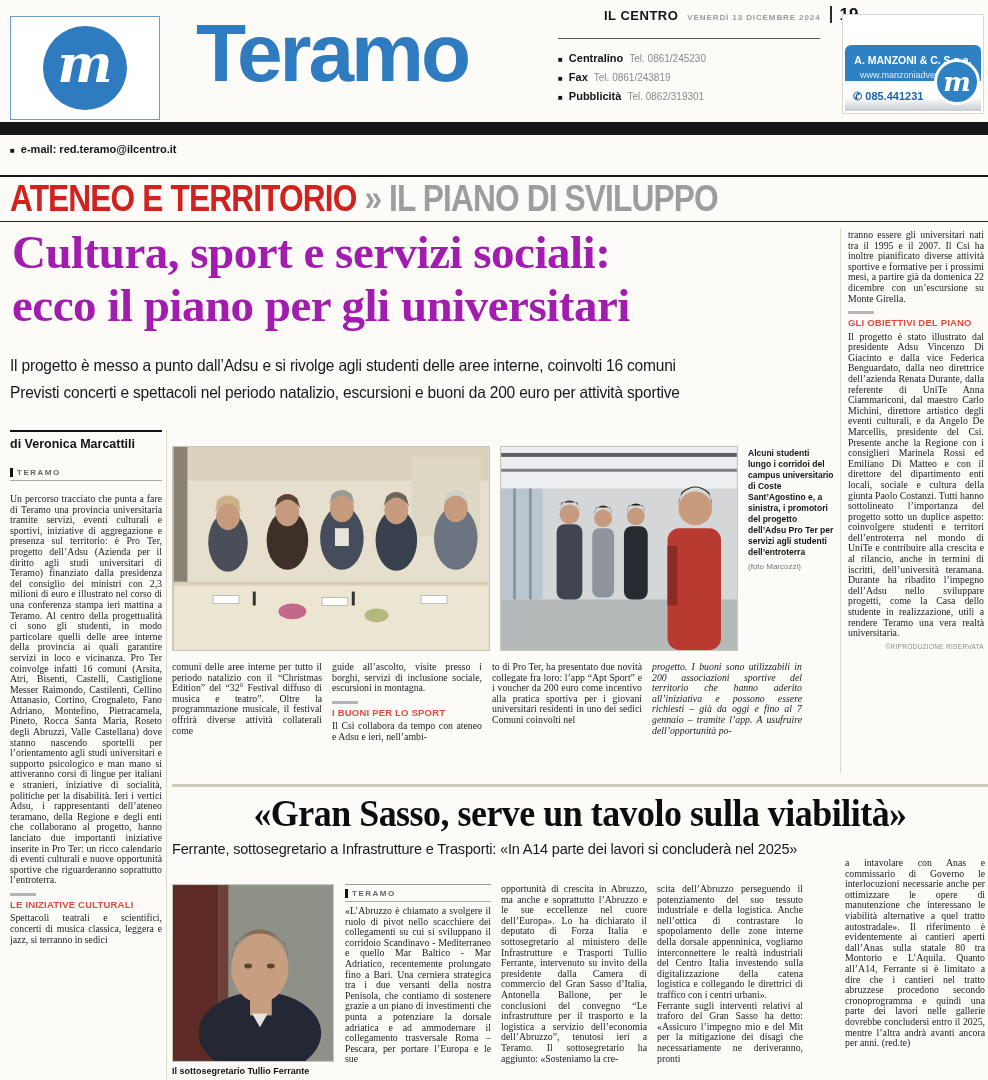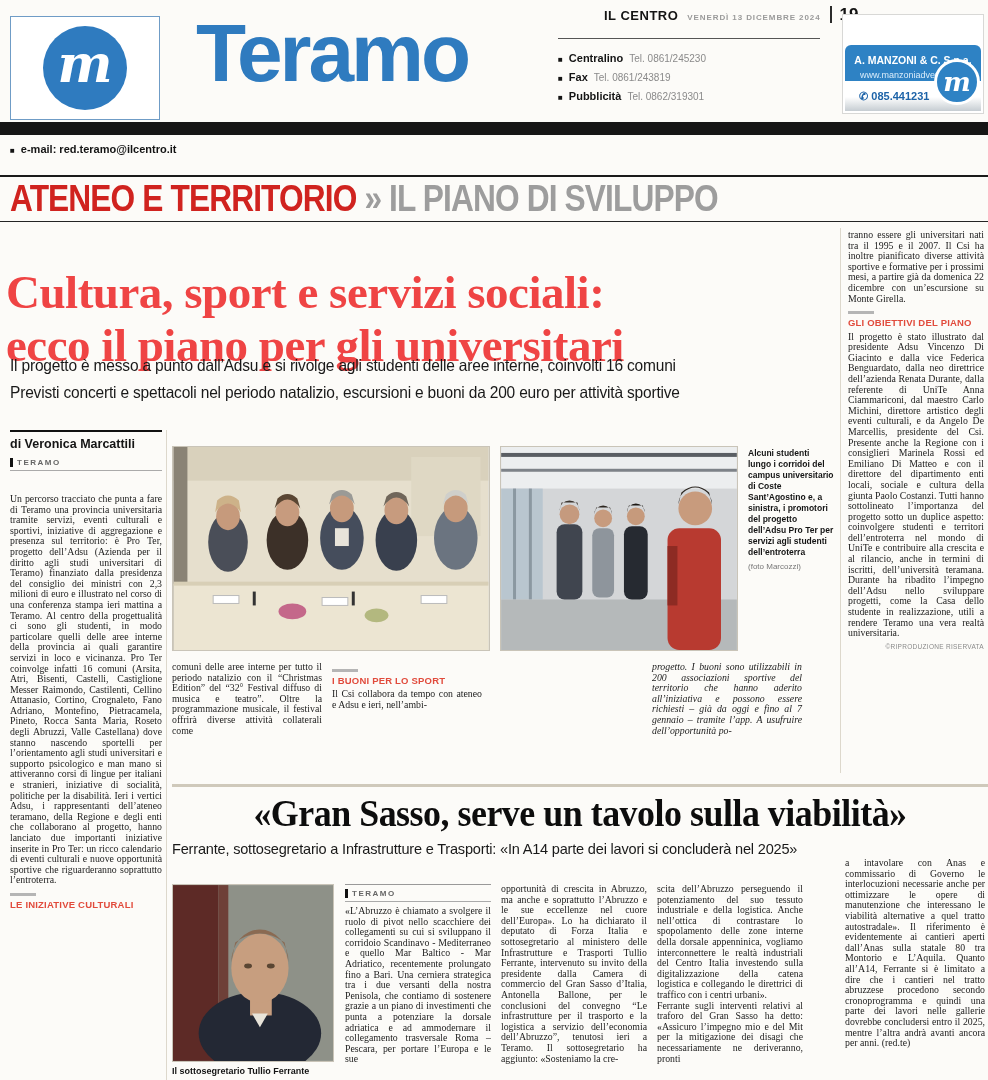--- a/index.html
+++ b/index.html
@@ -20,40 +20,40 @@
   .contact-row{display:flex;align-items:baseline;gap:6px;margin-bottom:6px;}
   .sq{font-size:8px;line-height:1;}
   .clabel{font:700 11px/1.2 "Liberation Sans",sans-serif;}
   .cvalue{font:10px/1.2 "Liberation Sans",sans-serif;color:#8a8a8a;}
   .adbox{position:absolute;left:842px;top:14px;width:142px;height:100px;background:#fff;border:1px solid #d8d8d6;box-sizing:border-box;}
   .ad-top{position:absolute;left:2px;right:2px;top:2px;bottom:32px;background:#2e82c4;border-radius:6px 6px 0 0;
           padding:9px 4px 0;text-align:center;box-sizing:border-box;margin-top:28px;}
   .ad-company{font:700 10.5px/1.2 "Liberation Sans",sans-serif;color:#fff;}
   .ad-site{font:9px/1.2 "Liberation Sans",sans-serif;color:#d9ecfa;margin-top:3px;}
   .ad-wave{position:absolute;left:2px;right:2px;bottom:2px;height:14px;background:linear-gradient(180deg,#ffffff 0%,#c6cdd2 100%);}
-  .ad-phone{position:absolute;left:16px;bottom:11px;font:700 11px/1 "Liberation Sans",sans-serif;color:#1d63a8;}
+  .ad-phone{position:absolute;left:10px;bottom:11px;font:700 11px/1 "Liberation Sans",sans-serif;color:#1d63a8;}
   .ad-circle{position:absolute;right:3px;bottom:8px;width:46px;height:46px;border-radius:50%;background:#2e82c4;border:3px solid #fff;
           color:#fff;display:flex;align-items:center;justify-content:center;font:italic 700 26px/1 "DejaVu Serif",serif;box-sizing:border-box;}
   .black-bar{position:absolute;left:0;top:122px;width:988px;height:13px;background:#161616;}
   .email-line{position:absolute;left:10px;top:144px;font:700 11px/1 "Liberation Sans",sans-serif;display:flex;gap:6px;align-items:baseline;}
   
   .rule-a{position:absolute;left:0;top:175px;width:988px;height:2px;background:#1a1a1a;}
   .kicker{position:absolute;left:10px;top:181px;white-space:nowrap;font:700 36px/1 "Liberation Sans",sans-serif;
           letter-spacing:-1px;transform:scaleX(.88);transform-origin:0 0;}
   .k-red{color:#d0231f;} .k-gray{color:#9d9d9d;}
   .rule-b{position:absolute;left:0;top:221px;width:988px;height:1px;background:#242424;}
-  .headline1{position:absolute;left:6px;top:226px;width:828px;font:700 47px/1.13 "Liberation Serif",serif;color:#ef4444;letter-spacing:-.5px;margin-top:40px;}
+  .headline1{position:absolute;left:12px;top:226px;width:828px;font:700 47px/1.13 "Liberation Serif",serif;color:#a21caf;letter-spacing:-.5px;}
   .deck{position:absolute;left:10px;top:352px;width:830px;}
   .deck-line{white-space:nowrap;font:16.5px/1.62 "Liberation Sans",sans-serif;color:#191919;letter-spacing:-.2px;
           transform:scaleX(.94);transform-origin:0 0;}
   
   .col{font:9.8px/10.6px "Liberation Serif",serif;text-align:justify;color:#1b1b1b;white-space:pre-line;}
   .byline-block{position:absolute;left:10px;top:430px;width:152px;}
   .byline-rule{height:2px;background:#111;margin-bottom:5px;}
-  .byline{font:700 12.5px/1.2 "Liberation Sans",sans-serif;margin-bottom:6px;}
+  .byline{font:700 12.5px/1.2 "Liberation Sans",sans-serif;margin-bottom:16px;}
   .dateline{display:flex;align-items:center;gap:4px;border-bottom:1px solid #aaa;padding-bottom:3px;}
   .dl-bullet{width:3px;height:9px;background:#111;}
   .dl-text{font:700 8px/1 "Liberation Sans",sans-serif;color:#666;letter-spacing:1.5px;}
   .a1col1{position:absolute;left:10px;top:494px;width:152px;height:586px;overflow:hidden;}
   .sub-rule{width:26px;height:3px;background:#b5b5b5;margin:7px 0 4px;}
   .red-sub{font:700 9.5px/1.1 "Liberation Sans",sans-serif;color:#e14b3c;letter-spacing:.2px;margin-bottom:3px;}
   .photo{border:1px solid #c9c4b8;box-sizing:border-box;background:#ddd;}
   .photo1{position:absolute;left:172px;top:446px;width:318px;height:205px;}
   .photo2{position:absolute;left:500px;top:446px;width:238px;height:205px;}
   .cap1{position:absolute;left:748px;top:448px;width:86px;font:700 8.5px/1.3 "Liberation Sans",sans-serif;}
@@ -157,20 +157,21 @@
     <div class="dateline">
       <span class="dl-bullet"></span>
       <span class="dl-text">TERAMO</span>
     </div>
   </div>
 
   <div class="a1col1">
     <div class="col">Un percorso tracciato che punta a fare di Teramo una provincia universitaria tramite servizi, eventi culturali e sportivi, iniziative di aggregazione e presenza sul territorio: è Pro Ter, progetto dell’Adsu (Azienda per il diritto agli studi universitari di Teramo) finanziato dalla presidenza del consiglio dei ministri con 2,3 milioni di euro e illustrato nel corso di una conferenza stampa ieri mattina a Teramo. Al centro della progettualità ci sono gli studenti, in modo particolare quelli delle aree interne della provincia ai quali garantire servizi in loco e vicinanza. Pro Ter coinvolge infatti 16 comuni (Arsita, Atri, Bisenti, Castelli, Castiglione Messer Raimondo, Castilenti, Cellino Attanasio, Cortino, Crognaleto, Fano Adriano, Montefino, Pietracamela, Pineto, Rocca Santa Maria, Roseto degli Abruzzi, Valle Castellana) dove stanno nascendo sportelli per l’orientamento agli studi universitari e supporto psicologico e man mano si attiveranno corsi di lingue per italiani e stranieri, iniziative di socialità, politiche per la disabilità. Ieri i vertici Adsu, i rappresentanti dell’ateneo teramano, della Regione e degli enti che collaborano al progetto, hanno lanciato due importanti iniziative inserite in Pro Ter: un ricco calendario di eventi culturali e nuove opportunità sportive che riguarderanno soprattutto l’entroterra.</div>
     <div class="sub-rule"></div>
     <div class="red-sub">LE INIZIATIVE CULTURALI</div>
+    <div class="col">Spettacoli teatrali e scientifici, concerti di musica classica, leggera e jazz, si terranno in sedici</div>
   </div>
 
   <svg class="photo photo1" viewBox="0 0 318 205" xmlns="http://www.w3.org/2000/svg">
     <rect width="318" height="205" fill="#e6dfcd"></rect>
     <rect width="318" height="34" fill="#d9d1bc"></rect>
     <rect width="14" height="205" fill="#8a8375"></rect>
     <rect x="240" y="10" width="70" height="80" fill="#dfd8c4"></rect>
     <ellipse cx="55" cy="96" rx="20" ry="30" fill="#4a4e58"></ellipse>
       <ellipse cx="55" cy="70" rx="12" ry="14" fill="#c69a7c"></ellipse>
       <path d="M42 66 q13 -18 26 0 l-2 -12 q-11 -10 -22 0 z" fill="#cdb289"></path>
@@ -222,24 +223,26 @@
     <rect x="168" y="100" width="10" height="60" fill="#8d2b23"></rect>
   </svg>
 
   <div class="cap1">
     <div>Alcuni studenti lungo i corridoi del campus universitario di Coste Sant’Agostino e, a sinistra, i promotori del progetto dell’Adsu Pro Ter per servizi agli studenti dell’entroterra</div>
     <div class="cap1-credit">(foto Marcozzi)</div>
   </div>
 
   <div class="a1c2 col">comuni delle aree interne per tutto il periodo natalizio con il “Christmas Edition” del “32° Festival diffuso di musica e teatro”. Oltre la programmazione musicale, il festival offrirà diverse attività collaterali come</div>
   <div class="a1c3">
+    <div class="col">guide all’ascolto, visite presso i borghi, servizi di inclusione sociale, escursioni in montagna.</div>
     <div class="sub-rule"></div>
     <div class="red-sub">I BUONI PER LO SPORT</div>
     <div class="col">Il Csi collabora da tempo con ateneo e Adsu e ieri, nell’ambi-</div>
   </div>
+  <div class="a1c4 col">to di Pro Ter, ha presentato due novità collegate fra loro: l’app “Apt Sport” e i voucher da 200 euro come incentivo alla pratica sportiva per i giovani universitari residenti in uno dei sedici Comuni coinvolti nel</div>
   <div class="a1c5 col">progetto. I buoni sono utilizzabili in 200 associazioni sportive del territorio che hanno aderito all’iniziativa e possono essere richiesti – già da oggi e fino al 7 gennaio – tramite l’app. A usufruire dell’opportunità po-</div>
 
   <div class="rail">
     <div class="col">tranno essere gli universitari nati tra il 1995 e il 2007. Il Csi ha inoltre pianificato diverse attività sportive e formative per i prossimi mesi, a partire già da domenica 22 dicembre con un’escursione su Monte Girella.</div>
     <div class="sub-rule"></div>
     <div class="red-sub">GLI OBIETTIVI DEL PIANO</div>
     <div class="col">Il progetto è stato illustrato dal presidente Adsu Vincenzo Di Giacinto e dalla vice Federica Benguardato, dalla neo direttrice dell’azienda Renata Durante, dalla referente di UniTe Anna Ciammariconi, dal maestro Carlo Michini, direttore artistico degli eventi culturali, e da Angelo De Marcellis, presidente del Csi. Presente anche la Regione con i consiglieri Marinela Rossi ed Emiliano Di Matteo e con il direttore del dipartimento enti locali, sociale e cultura della giunta Paolo Costanzi. Tutti hanno sottolineato l’importanza del progetto sotto un duplice aspetto: coinvolgere studenti e territori dell’entroterra nel mondo di UniTe e contribuire alla crescita e al rilancio, anche in termini di iscritti, dell’università teramana. Durante ha ribadito l’impegno dell’Adsu nello sviluppare progetti, come la Casa dello studente in realizzazione, utili a rendere Teramo una vera realtà universitaria.</div>
     <div class="sig">©RIPRODUZIONE RISERVATA</div>
   </div>
 

